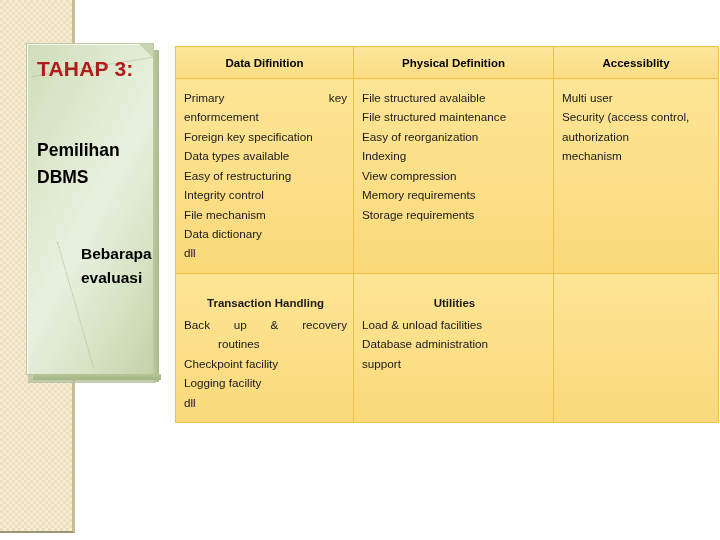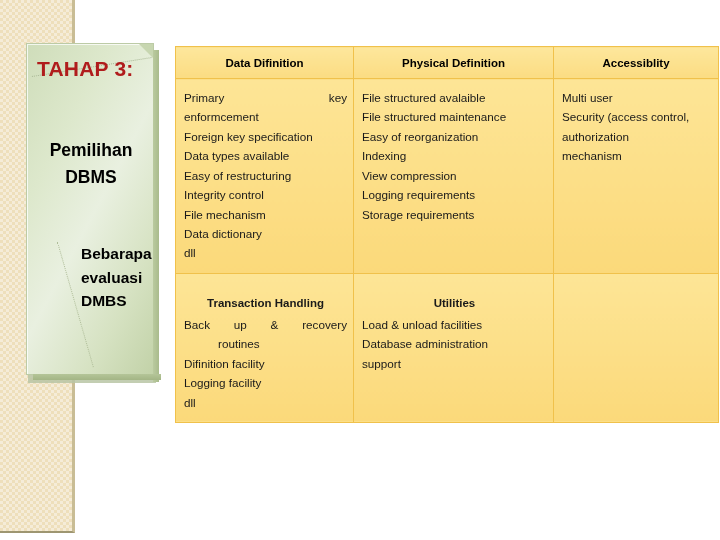--- a/index.html
+++ b/index.html
@@ -129,21 +129,20 @@
     font-weight: bold;
     color: #B01C1C;
     letter-spacing: .2px;
     line-height: 1.1;
   }
   .gb-sub1 {
     top: 93px;
     font-size: 17.5px;
     font-weight: bold;
     line-height: 1.52;
-    text-align: center;
   }
   .gb-sub2 {
     top: 198px;
     font-size: 15.5px;
     font-weight: bold;
     line-height: 1.52;
     text-align: justify;
     text-align-last: left;
     padding-right: 12px;
   }
@@ -228,21 +227,20 @@
       <div class="gb-text gb-title">TAHAP 3:</div>
 
       <div class="gb-text gb-sub1">
         <span style="display:block">Pemilihan</span>
         <span style="display:block">DBMS</span>
       </div>
 
       <div class="gb-text gb-sub2">
         <span class="plain-line">Bebarapa</span>
         <span class="plain-line">evaluasi</span>
-        <span class="plain-line">DMBS</span>
       </div>
     </div>
   </div>
 
   <table class="feature-table">
     <colgroup>
       <col class="c1">
         <col class="c2">
         <col class="c3">
     </colgroup>
@@ -268,40 +266,40 @@
             <span class="line">dll</span>
           </div>
         </td>
         <td>
           <div class="cell-inner">
             <span class="line">File structured avalaible</span>
             <span class="line">File structured maintenance</span>
             <span class="line">Easy of reorganization</span>
             <span class="line">Indexing</span>
             <span class="line">View compression</span>
-            <span class="line">Logging requirements</span>
+            <span class="line">Memory requirements</span>
             <span class="line">Storage requirements</span>
           </div>
         </td>
         <td>
           <div class="cell-inner">
             <span class="line">Multi user</span>
             <span class="line">Security (access control,</span>
             <span class="line">authorization</span>
             <span class="line">mechanism</span>
           </div>
         </td>
       </tr>
       <tr class="row2">
         <td>
           <div class="cell-inner">
             <span class="subhead">Transaction Handling</span>
             <span class="line justify">Back up &amp; recovery</span>
             <span class="line indent">routines</span>
-            <span class="line">Difinition facility</span>
+            <span class="line">Checkpoint facility</span>
             <span class="line">Logging facility</span>
             <span class="line">dll</span>
           </div>
         </td>
         <td>
           <div class="cell-inner">
             <span class="subhead">Utilities</span>
             <span class="line">Load &amp; unload facilities</span>
             <span class="line">Database administration</span>
             <span class="line">support</span>

